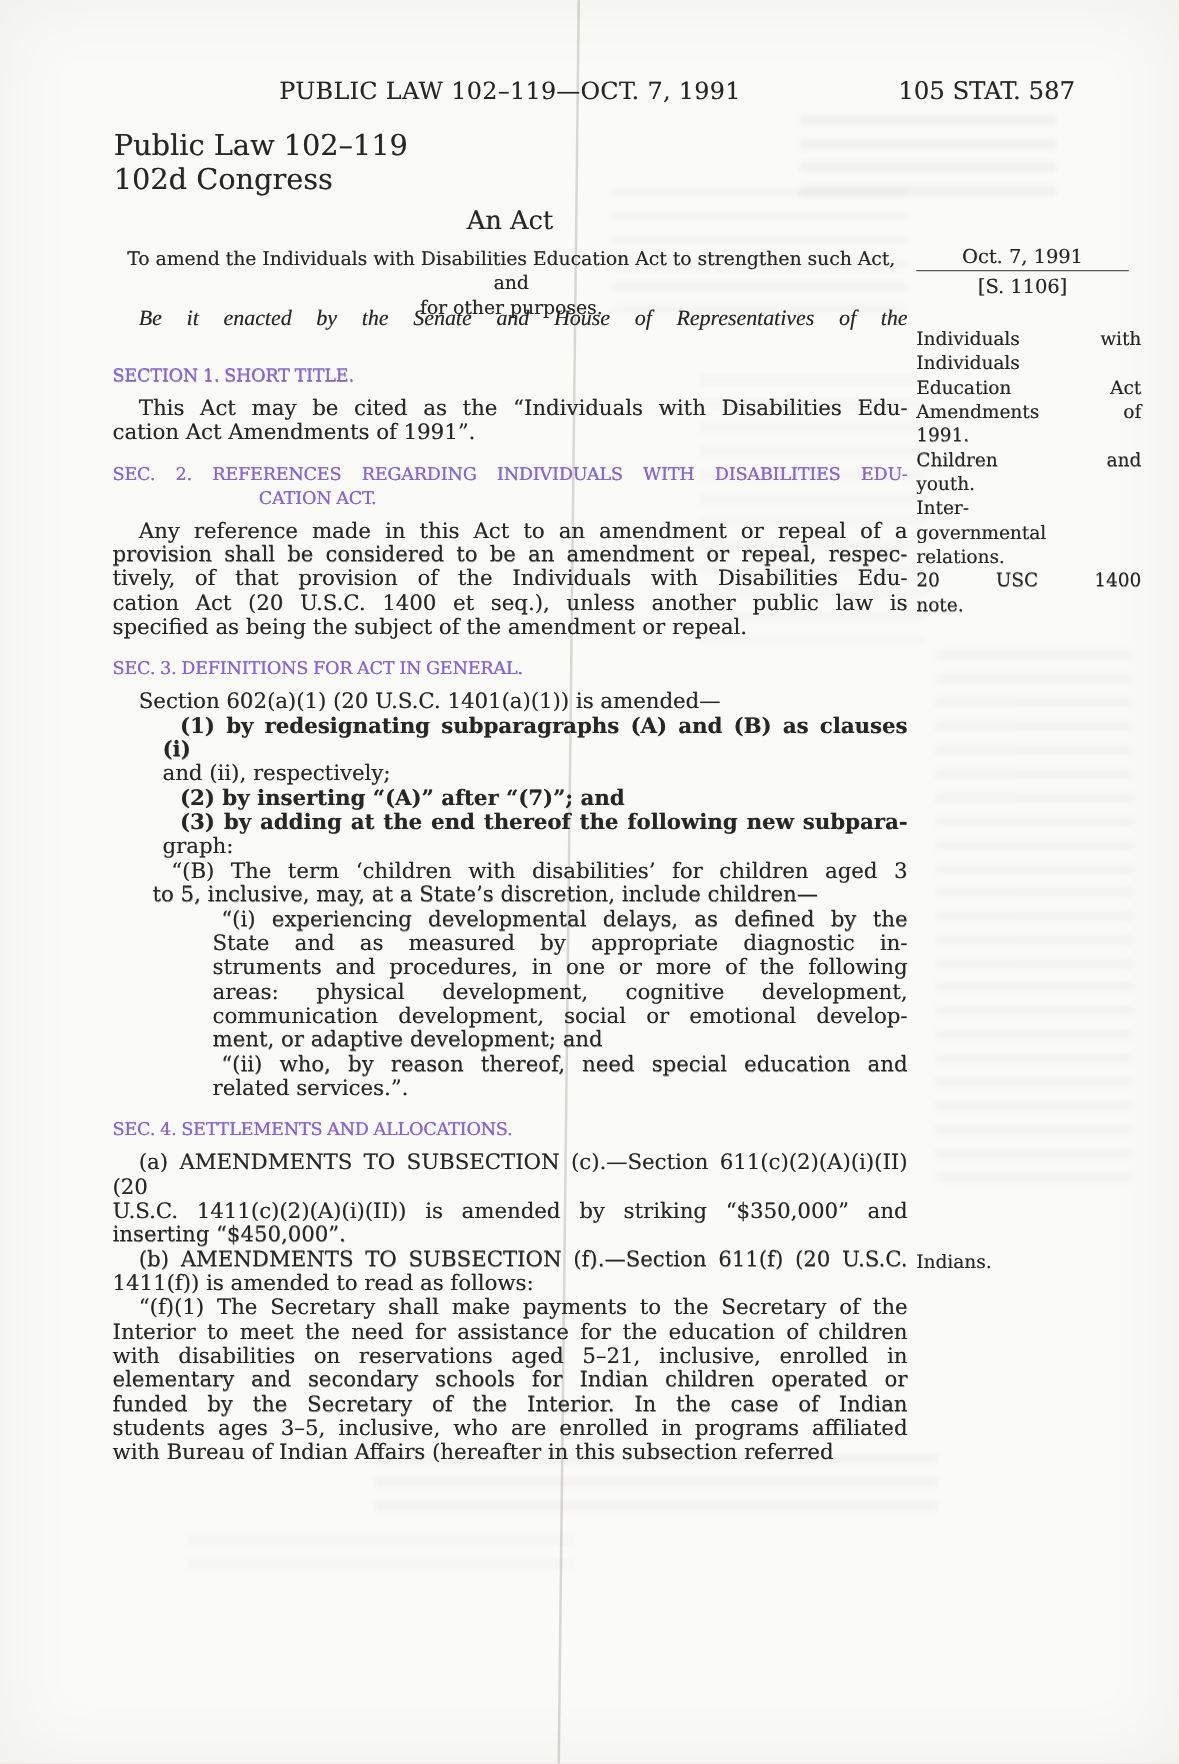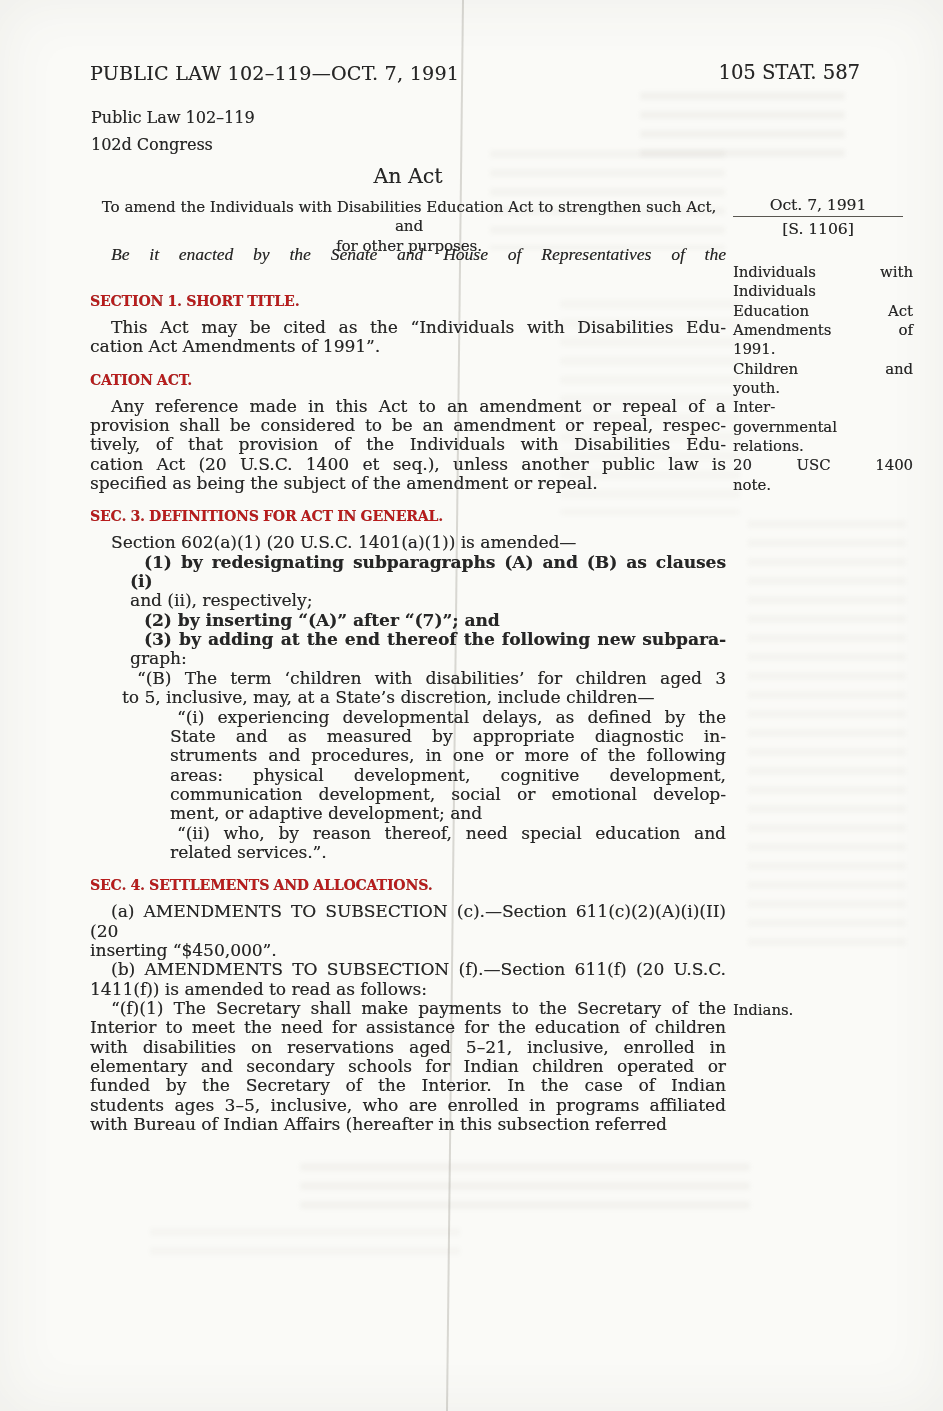--- a/index.html
+++ b/index.html
@@ -19,25 +19,25 @@
     background-image: repeating-linear-gradient(180deg,
       rgba(148,142,128,0.20) 0px, rgba(148,142,128,0.20) 8px,
       transparent 8px, transparent 19px);
   }
   .crease { position:absolute; left:446px; top:0; width:1.5px; height:1411px;
     background:rgba(175,172,163,0.45); transform:rotate(0.65deg);
     transform-origin:bottom left; pointer-events:none; }
 
   
   .rh-center { position:absolute; left:90px; width:636px; top:62px;
-    text-align:left; font-size:19px; letter-spacing:0.3px; }
+    text-align:center; font-size:19px; letter-spacing:0.3px; }
   .rh-right  { position:absolute; right:83px; top:61px; font-size:19.5px; }
 
   
-  .law-block { position:absolute; left:91px; top:104px; font-size:16px; line-height:27px; }
+  .law-block { position:absolute; left:91px; top:104px; font-size:23px; line-height:27px; }
   .an-act { position:absolute; left:90px; width:636px; top:164px;
     text-align:center; font-size:20.5px; }
 
   .preamble { position:absolute; left:88px; width:642px; top:198px;
     font-size:15px; line-height:20px; }
 
   .date-note { position:absolute; left:733px; top:196px; width:170px;
     text-align:center; font-size:15.5px; }
   .date-note .dn-date { padding-bottom:2px; }
   .date-note .dn-rule { border-top:1.6px solid rgba(60,57,52,0.85); margin:0 0 3px 0; height:0; }
@@ -51,22 +51,22 @@
     font-size:14.8px; line-height:19.2px; }
   .note1 { top:262px; }
   .note2 { top:1000px; }
 
   
   .body-flow { position:absolute; left:90px; top:292px; width:636px; font-size:17px; }
   .ln { line-height:19.35px; text-align:justify; text-align-last:justify; }
   .ln.last { text-align-last:left; }
   .centered .ln { text-align:center; text-align-last:center; }
 
-  .h { font-weight:bold; font-size:14px; letter-spacing:-0.1px; word-spacing:-0.5px;
-       margin:14px 0 7px 0; color:#b91c1c; }
+  .h { font-weight:normal; font-size:14px; letter-spacing:-0.1px; word-spacing:-0.5px;
+       margin:14px 0 7px 0; color:#8b5cf6; }
   .h .ln { line-height:19px; }
   .h .ln + .ln { padding-left:117px; }
   .body-flow > .h:first-child { margin-top:0; }
 
   .p-body .ln.first { text-indent:21px; }
   .p-item1 { margin-left:40px; } .p-item1 .ln.first { text-indent:14px;font-weight:bold; }
   .p-itemB { margin-left:32px; } .p-itemB .ln.first { text-indent:15px; }
   .p-item2 { margin-left:80px; } .p-item2 .ln.first { text-indent:7px; }
 </style>
 </head>
@@ -126,20 +126,21 @@
   <div class="body-flow ink">
     <div class="h">
         <div class="ln first last">SECTION 1. SHORT TITLE.</div>
       </div>
     <div class="p-body">
         <div class="ln first">This Act may be cited as the “Individuals with Disabilities Edu-</div>
         <div class="ln last">cation Act Amendments of 1991”.</div>
       </div>
 
     <div class="h">
+        <div class="ln first">SEC. 2. REFERENCES REGARDING INDIVIDUALS WITH DISABILITIES EDU-</div>
         <div class="ln last">CATION ACT.</div>
       </div>
     <div class="p-body">
         <div class="ln first">Any reference made in this Act to an amendment or repeal of a</div>
         <div class="ln">provision shall be considered to be an amendment or repeal, respec-</div>
         <div class="ln">tively, of that provision of the Individuals with Disabilities Edu-</div>
         <div class="ln">cation Act (20 U.S.C. 1400 et seq.), unless another public law is</div>
         <div class="ln last">specified as being the subject of the amendment or repeal.</div>
       </div>
 
@@ -175,20 +176,21 @@
     <div class="p-item2">
         <div class="ln first">“(ii) who, by reason thereof, need special education and</div>
         <div class="ln last">related services.”.</div>
       </div>
 
     <div class="h">
         <div class="ln first last">SEC. 4. SETTLEMENTS AND ALLOCATIONS.</div>
       </div>
     <div class="p-body">
         <div class="ln first">(a) AMENDMENTS TO SUBSECTION (c).—Section 611(c)(2)(A)(i)(II) (20</div>
+        <div class="ln">U.S.C. 1411(c)(2)(A)(i)(II)) is amended by striking “$350,000” and</div>
         <div class="ln last">inserting “$450,000”.</div>
       </div>
     <div class="p-body">
         <div class="ln first">(b) AMENDMENTS TO SUBSECTION (f).—Section 611(f) (20 U.S.C.</div>
         <div class="ln last">1411(f)) is amended to read as follows:</div>
       </div>
     <div class="p-body">
         <div class="ln first">“(f)(1) The Secretary shall make payments to the Secretary of the</div>
         <div class="ln">Interior to meet the need for assistance for the education of children</div>
         <div class="ln">with disabilities on reservations aged 5–21, inclusive, enrolled in</div>

